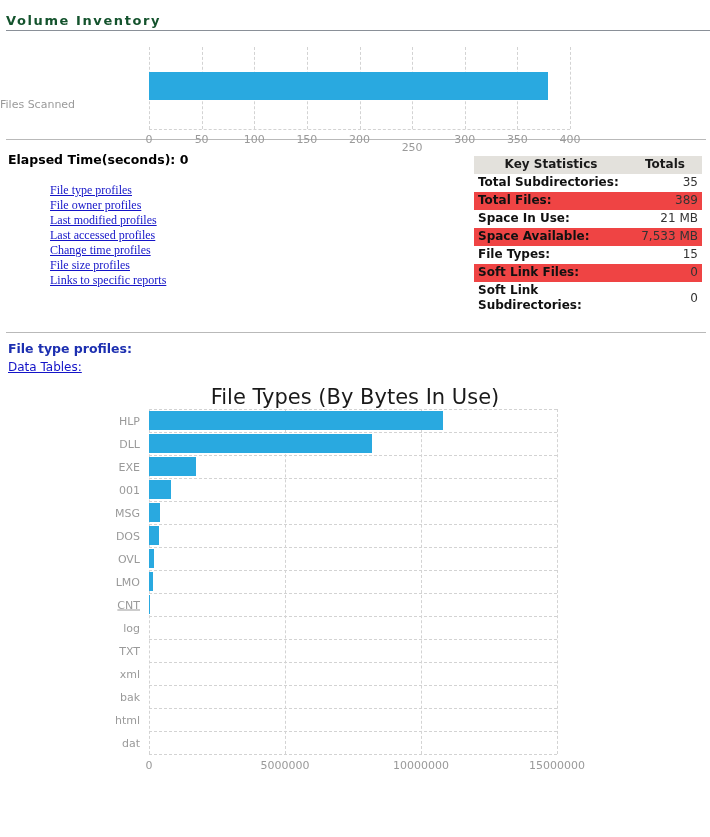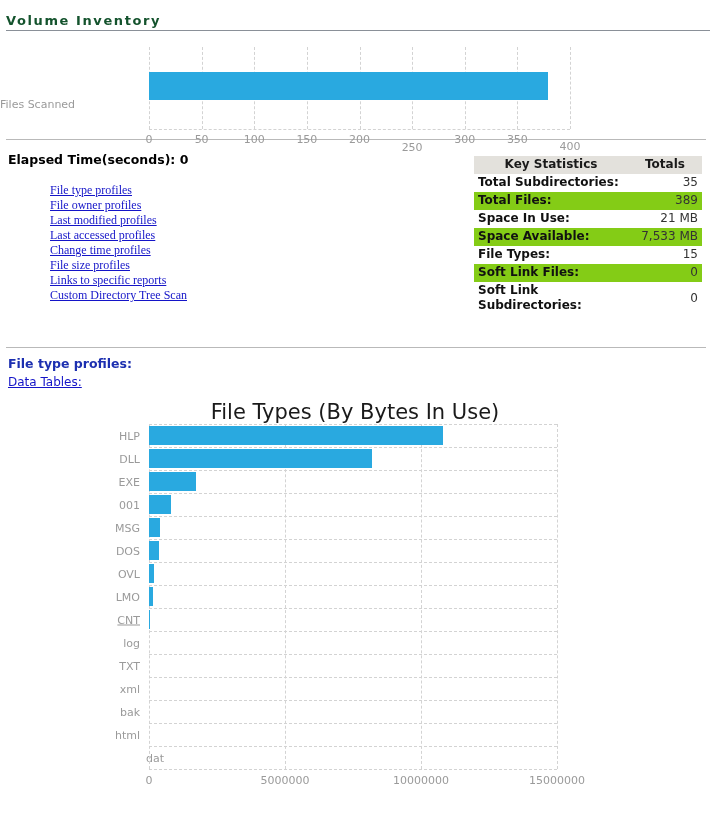--- a/index.html
+++ b/index.html
@@ -135,21 +135,21 @@
   }
   .stats td.k {
     text-align: left;
     color: #111;
   }
   .stats td.v {
     text-align: right;
     color: #333;
     font-weight: normal;
   }
-  .stats tr.alt td { background: #84cc16; }
+  .stats tr.alt td { background: #ef4444; }
 
   
   .ft-head {
     padding-left: 8px;
     margin-top: 8px;
   }
   .ft-title {
     font-size: 12.5px;
     font-weight: bold;
     color: #1c2fb0;
@@ -207,38 +207,37 @@
     </div>
   <div id="top-ticks">
       <div class="xtick" style="left: 149px; top: 92px;">0</div>
       <div class="xtick" style="left: 201.625px; top: 92px;">50</div>
       <div class="xtick" style="left: 254.25px; top: 92px;">100</div>
       <div class="xtick" style="left: 306.875px; top: 92px;">150</div>
       <div class="xtick" style="left: 359.5px; top: 92px;">200</div>
       <div class="xtick" style="left: 412.125px; top: 92px; margin-top: 8px;">250</div>
       <div class="xtick" style="left: 464.75px; top: 92px;">300</div>
       <div class="xtick" style="left: 517.375px; top: 92px;">350</div>
-      <div class="xtick" style="left: 570px; top: 92px; margin-top: 7px;">400</div>
+      <div class="xtick" style="left: 570px; top: 92px;">400</div>
     </div>
 </div>
 
 <div class="rule thin"></div>
 
 <div class="info">
   <div class="info-line">Elapsed Time(seconds): 0</div>
 
   <div class="links" id="link-list">
       <a>File type profiles</a>
       <a>File owner profiles</a>
       <a>Last modified profiles</a>
       <a>Last accessed profiles</a>
       <a>Change time profiles</a>
       <a>File size profiles</a>
       <a>Links to specific reports</a>
-      <a>Custom Directory Tree Scan</a>
     </div>
 
   <table class="stats">
     <thead>
       <tr>
         <th class="k">Key Statistics</th>
         <th class="t">Totals</th>
       </tr>
     </thead>
     <tbody id="stats-body">
@@ -292,21 +291,21 @@
       <div class="cat-label" style="top: 103.5px; right: 570px;">MSG</div>
       <div class="cat-label" style="top: 126.5px; right: 570px;">DOS</div>
       <div class="cat-label" style="top: 149.5px; right: 570px;">OVL</div>
       <div class="cat-label" style="top: 172.5px; right: 570px;">LMO</div>
       <div class="cat-label" style="top: 195.5px; right: 570px; text-decoration: underline;">CNT</div>
       <div class="cat-label" style="top: 218.5px; right: 570px;">log</div>
       <div class="cat-label" style="top: 241.5px; right: 570px;">TXT</div>
       <div class="cat-label" style="top: 264.5px; right: 570px;">xml</div>
       <div class="cat-label" style="top: 287.5px; right: 570px;">bak</div>
       <div class="cat-label" style="top: 310.5px; right: 570px;">html</div>
-      <div class="cat-label" style="top: 333.5px; right: 546px;">dat</div>
+      <div class="cat-label" style="top: 333.5px; right: 570px;">dat</div>
     </div>
   <div class="plot" id="main-plot" style="left: 149px; top: 0px; width: 408px; height: 345px;">
       <div class="vgrid" style="left: 0px;"></div>
       <div class="vgrid" style="left: 136px;"></div>
       <div class="vgrid" style="left: 272px;"></div>
       <div class="vgrid" style="left: 408px;"></div>
       <div class="hgrid" style="top: 0px;"></div>
       <div class="hgrid" style="top: 23px;"></div>
       <div class="hgrid" style="top: 46px;"></div>
       <div class="hgrid" style="top: 69px;"></div>

